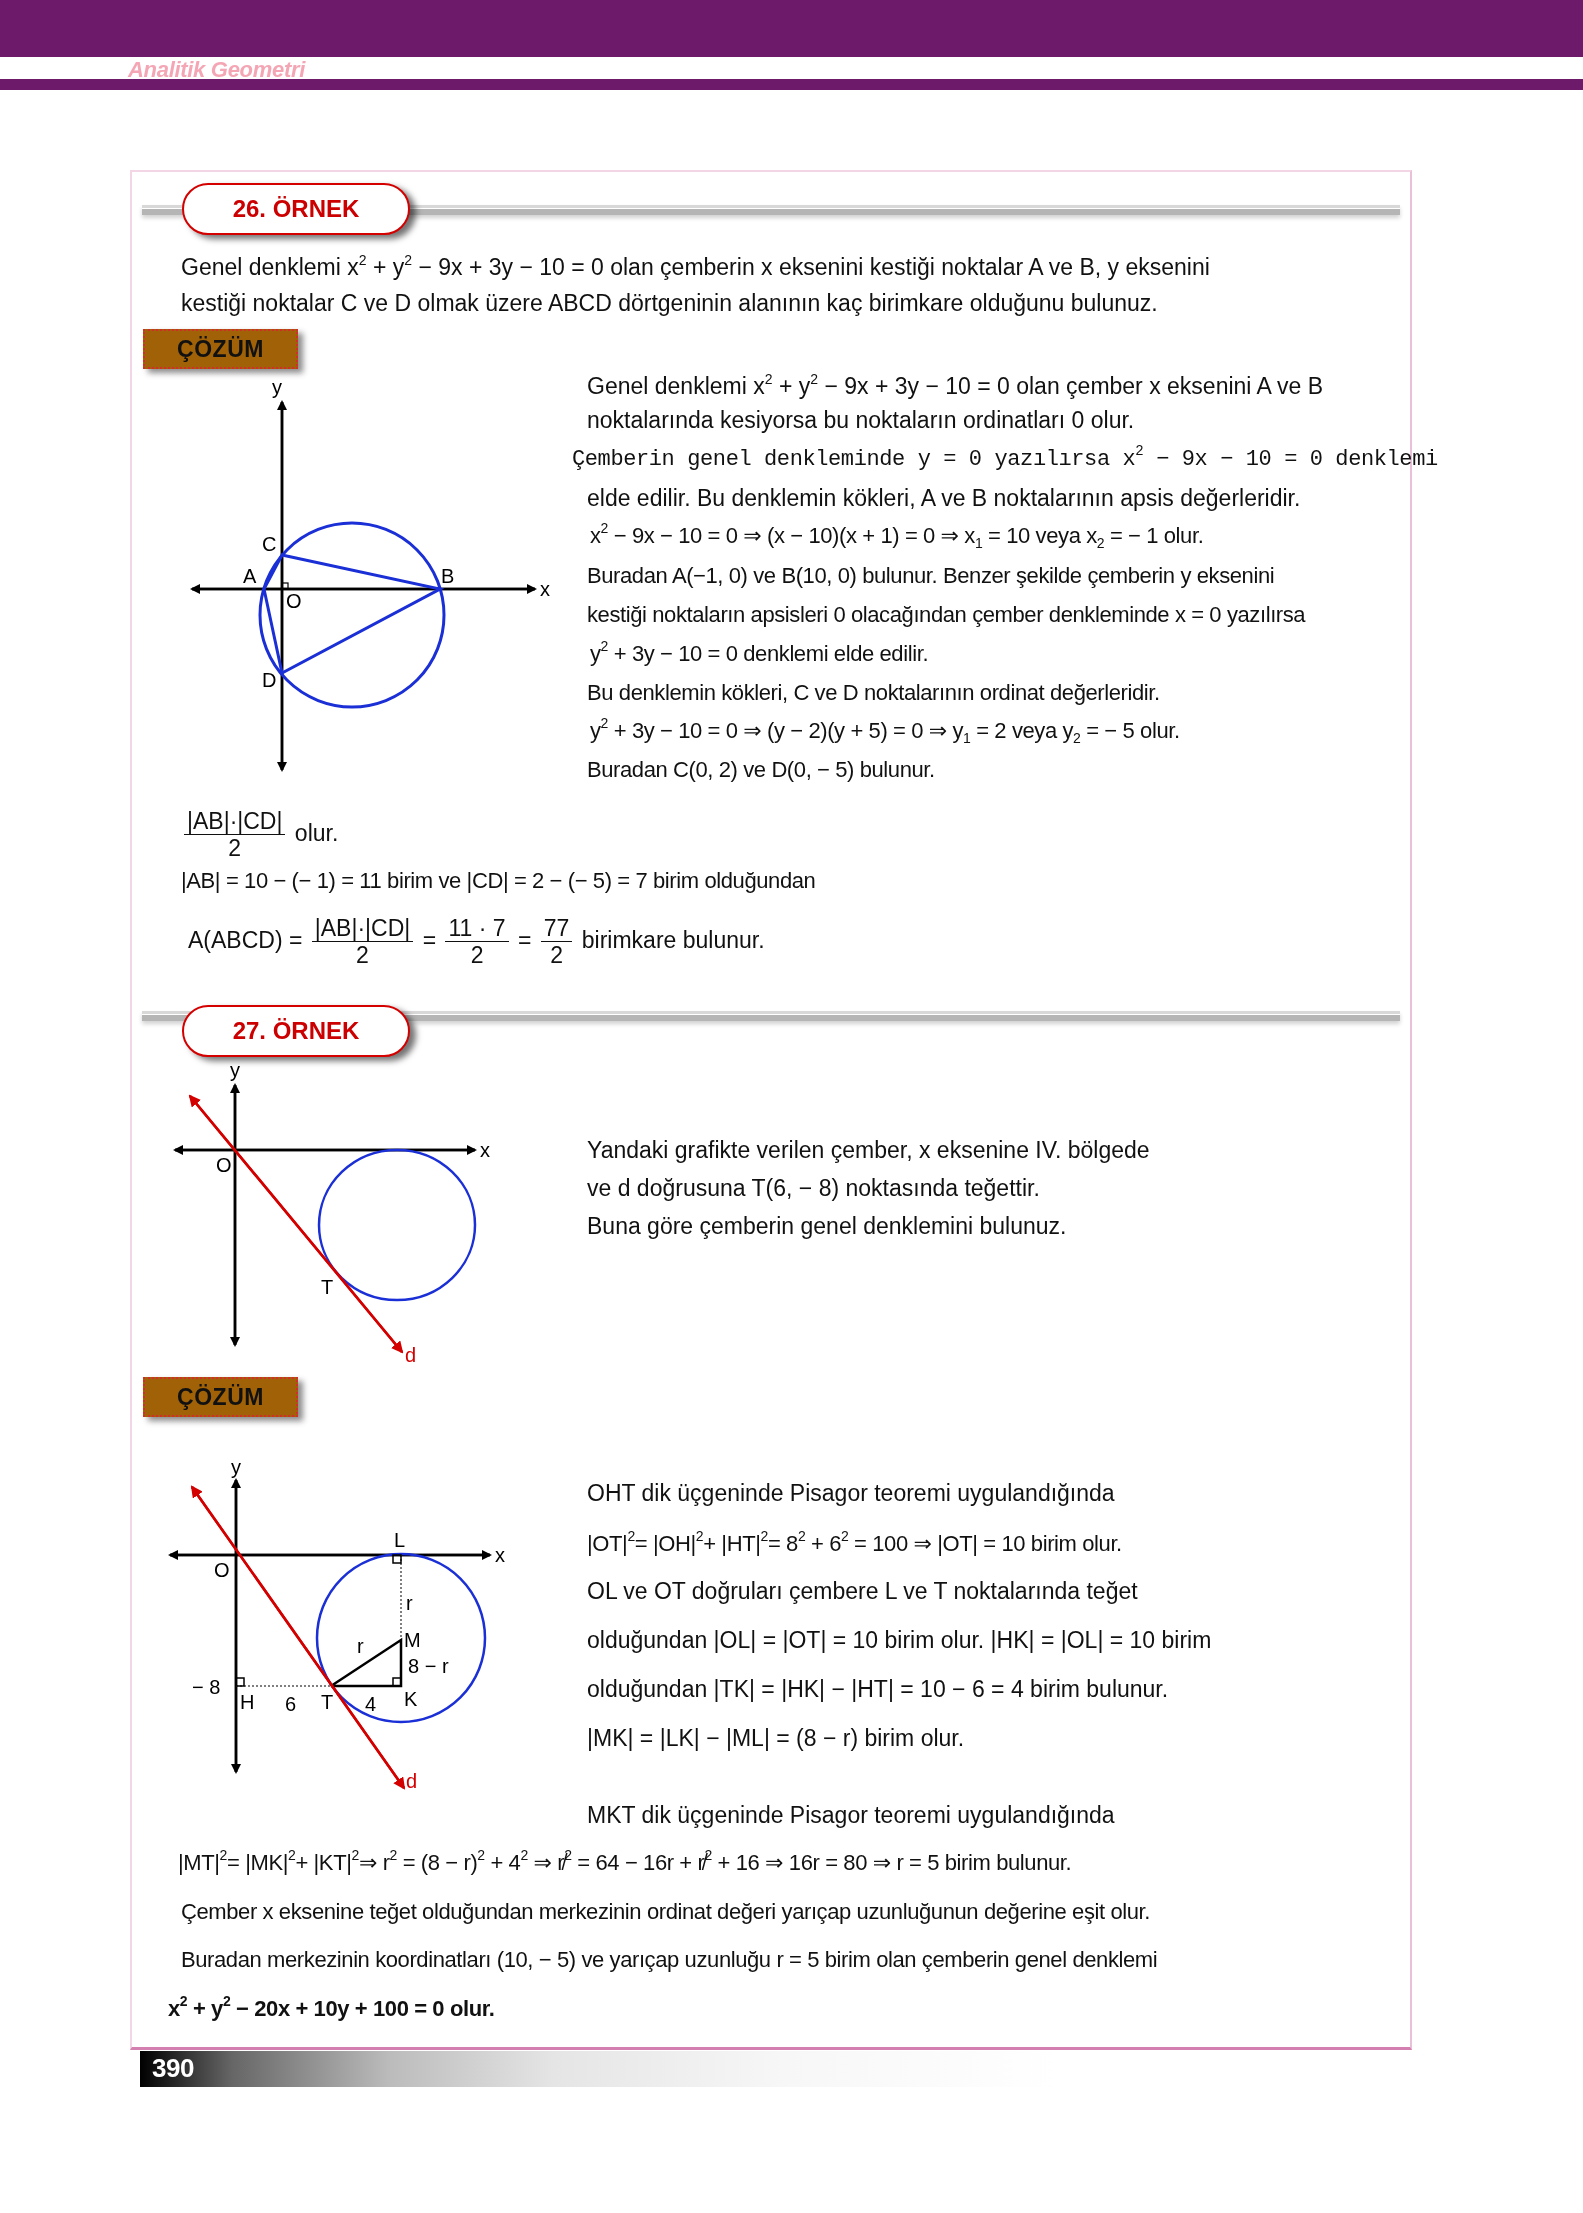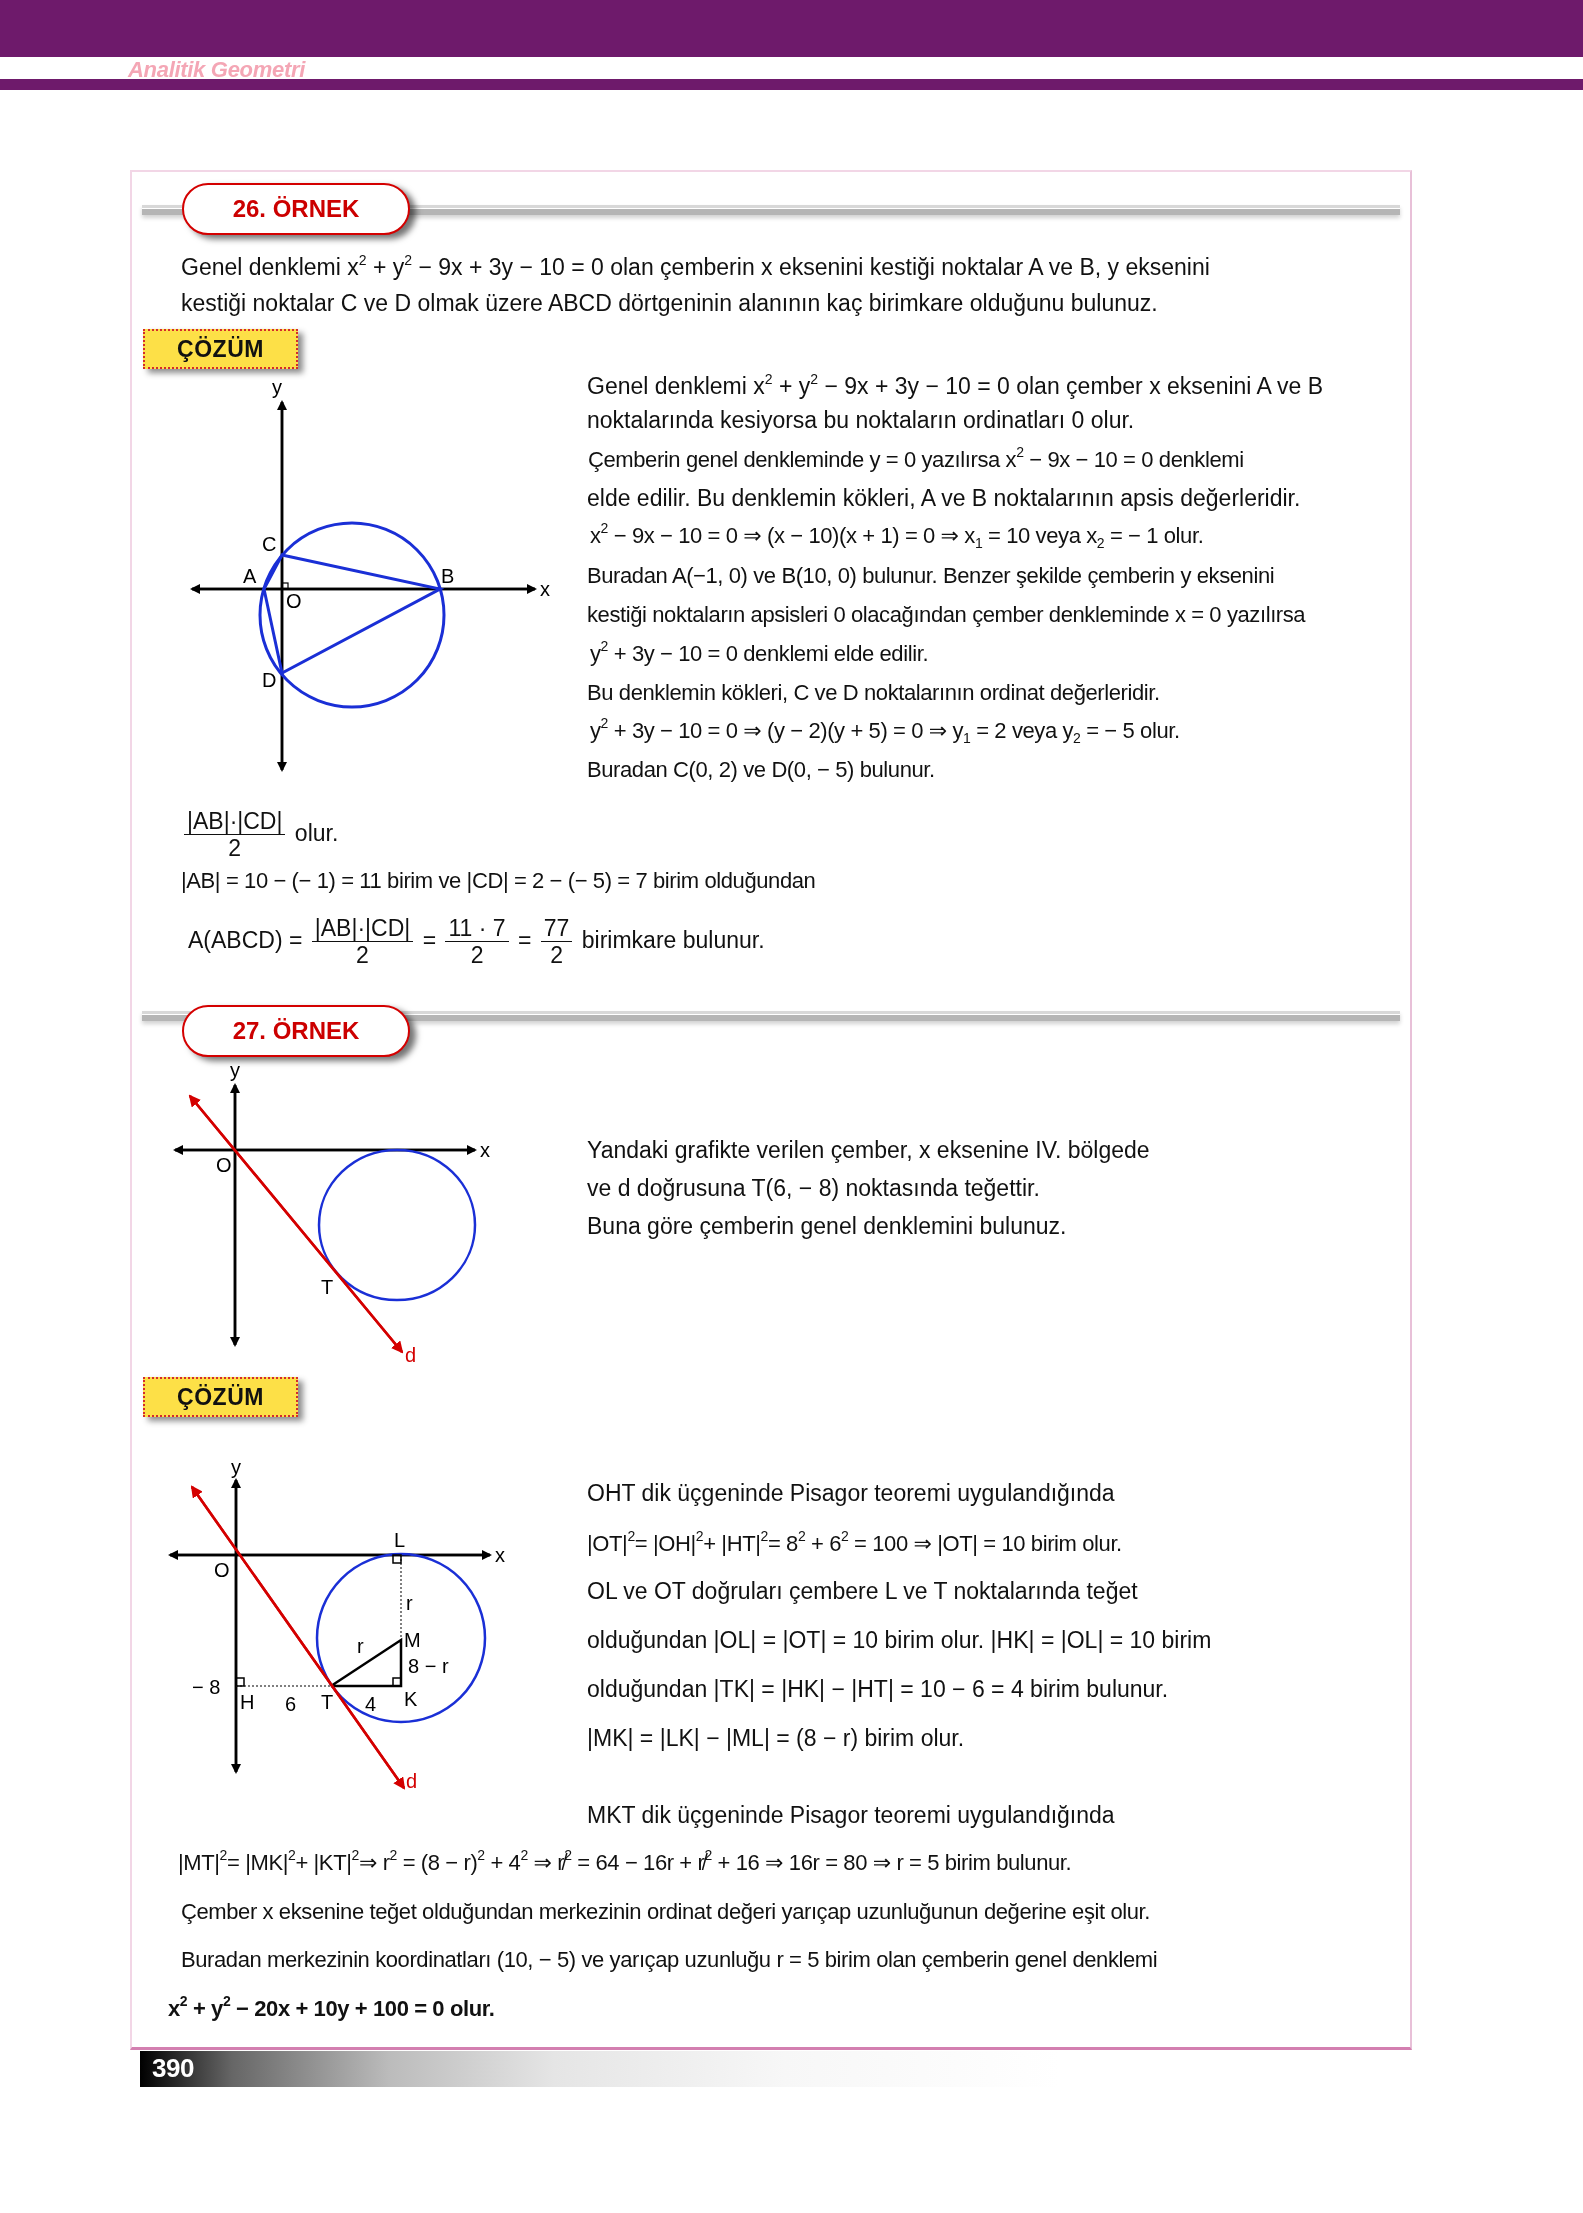--- a/index.html
+++ b/index.html
@@ -4,21 +4,21 @@
 <style>
   html,body{margin:0;padding:0;background:#fff;}
   body{width:1583px;height:2213px;position:relative;overflow:hidden;font-family:"Liberation Sans",sans-serif;color:#111;}
   .hdr-top{position:absolute;left:0;top:0;width:1583px;height:57px;background:#6e1a6b;}
   .hdr-strip{position:absolute;left:0;top:57px;width:1583px;height:22px;background:#fff;}
   .hdr-title{position:absolute;left:128px;top:57px;font-size:22px;font-style:italic;font-weight:bold;color:#f4a6b5;letter-spacing:-0.3px;}
   .hdr-bot{position:absolute;left:0;top:79px;width:1583px;height:11px;background:#6e1a6b;}
   .frame{position:absolute;left:130px;top:170px;width:1282px;height:1880px;border:2px solid #f2d6e6;border-bottom:3px solid #d37fb0;border-right:2px solid #e8c0d8;box-sizing:border-box;}
   .rule{position:absolute;height:10px;background:linear-gradient(#d8d8d8 0,#d8d8d8 30%,#fff 30%,#fff 45%,#b5b5b5 45%,#b5b5b5 100%);box-shadow:0 3px 4px rgba(0,0,0,0.18);}
   .pill{position:absolute;height:52px;border:2px solid #d40000;border-radius:26px;background:#fff;box-shadow:6px 4px 6px rgba(0,0,0,0.55);color:#cc0000;font-weight:bold;font-size:24px;display:flex;align-items:center;justify-content:center;box-sizing:border-box;}
-  .cozum{position:absolute;width:155px;height:40px;border:2px dotted #d42b2b;background:#fde047;box-shadow:5px 4px 6px rgba(0,0,0,0.45);font-weight:bold;font-size:23px;display:flex;align-items:center;justify-content:center;box-sizing:border-box;letter-spacing:0.5px;}
+  .cozum{position:absolute;width:155px;height:40px;border:2px dotted #d42b2b;background:#a16207;box-shadow:5px 4px 6px rgba(0,0,0,0.45);font-weight:bold;font-size:23px;display:flex;align-items:center;justify-content:center;box-sizing:border-box;letter-spacing:0.5px;}
   .t{position:absolute;font-size:23px;line-height:27px;white-space:nowrap;}
   .tn{font-size:22px;letter-spacing:-0.4px;}
   sup{font-size:14px;vertical-align:10px;line-height:0;}
   sub{font-size:14px;vertical-align:-5px;line-height:0;}
   .frac{display:inline-block;vertical-align:middle;text-align:center;margin:0 3px;}
   .frac .n{display:block;border-bottom:1.5px solid #111;padding:0 3px;line-height:26px;}
   .frac .d{display:block;line-height:26px;}
   .pagebar{position:absolute;left:140px;top:2051px;width:920px;height:36px;background:linear-gradient(90deg,#000 0%,#666 10%,#bbb 27%,#e5e5e5 45%,#f7f7f7 70%,#fff 100%);}
   .pagenum{position:absolute;left:152px;top:2053px;color:#fff;font-weight:bold;font-size:26px;letter-spacing:-0.5px;}
   svg text{font-family:"Liberation Sans",sans-serif;}
@@ -66,21 +66,21 @@
   <text x="286" y="608" font-size="20">O</text>
   <text x="262" y="687" font-size="20">D</text>
 </svg>
 
 <div class="t" style="left:587px;top:373px;">
   <span>Genel denklemi x</span><sup>2</sup>
   <span>+ y</span><sup>2</sup>
   <span>− 9x + 3y − 10 = 0 olan çember x eksenini A ve B</span>
 </div>
 <div class="t" style="left:587px;top:407px;">noktalarında kesiyorsa bu noktaların ordinatları 0 olur.</div>
-<div class="t tn" style="left:588px;top:446px;">
+<div class="t tn" style="left:572px;top:446px;font-family:Liberation Mono, monospace;">
   <span>Çemberin genel denkleminde y = 0 yazılırsa  x</span><sup>2</sup>
   <span>− 9x − 10 = 0 denklemi</span>
 </div>
 <div class="t" style="left:587px;top:485px;">elde edilir. Bu denklemin kökleri, A ve B noktalarının apsis değerleridir.</div>
 <div class="t tn" style="left:590px;top:522px;">
   <span>x</span><sup>2</sup>
   <span>− 9x − 10 = 0 ⇒ (x − 10)(x + 1) = 0 ⇒ x</span><sub>1</sub><span> = 10 veya x</span><sub>2</sub><span> = − 1 olur.</span>
 </div>
 <div class="t tn" style="left:587px;top:562px;">Buradan  A(−1, 0)  ve  B(10, 0)  bulunur. Benzer şekilde çemberin  y eksenini</div>
 <div class="t tn" style="left:587px;top:601px;">kestiği noktaların apsisleri 0 olacağından çember denkleminde x = 0 yazılırsa</div>

